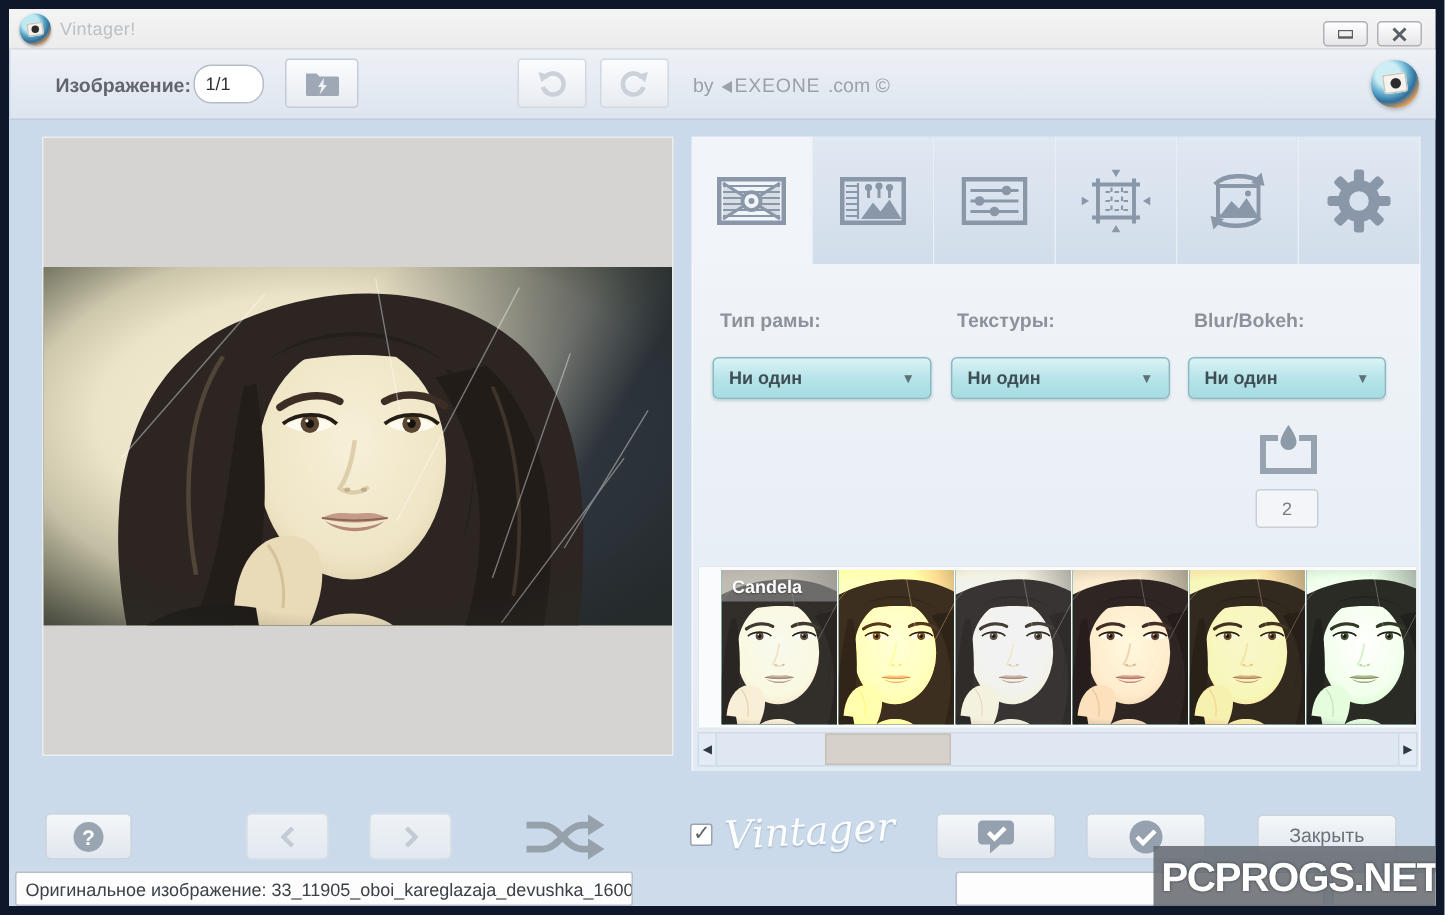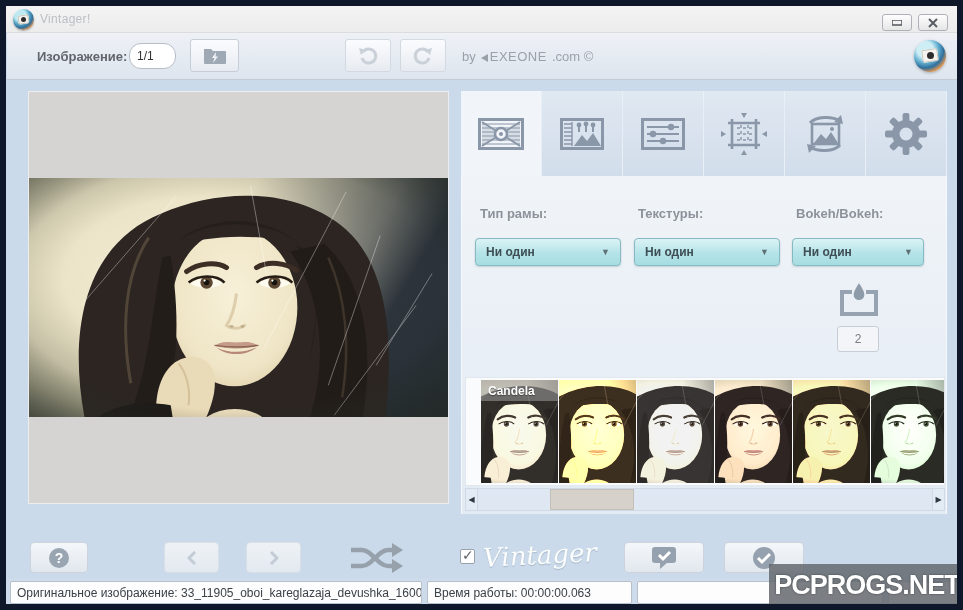--- a/index.html
+++ b/index.html
@@ -343,21 +343,21 @@
           <circle r="14"></circle>
           <circle r="6.5" fill="#d8e2ee"></circle>
         </g>
       </svg>
     </div>
   </div>
 
   <div class="panel-body">
     <span class="grp-label gl-0">Тип рамы:</span>
     <span class="grp-label gl-1">Текстуры:</span>
-    <span class="grp-label gl-2">Bokeh/Bokeh:</span>
+    <span class="grp-label gl-2">Blur/Bokeh:</span>
 
     <div class="dropdown dd-0">
       <span>Ни один</span>
       <span class="arrow">▼</span>
     </div>
     <div class="dropdown dd-1">
       <span>Ни один</span>
       <span class="arrow">▼</span>
     </div>
     <div class="dropdown dd-2">
@@ -450,24 +450,24 @@
         <path d="M9,16 L9,23 L17,16 Z" fill="#95a1ae"></path>
         <path d="M8,9 l4,4 7,-7" stroke="#fff" stroke-width="3" fill="none"></path>
       </svg>
     </button>
     <button class="bb-btn btn-ok">
       <svg width="24" height="24" viewBox="0 0 24 24">
         <circle cx="12" cy="12" r="11" fill="#95a1ae"></circle>
         <path d="M6,12 l4,4 8,-8" stroke="#fff" stroke-width="3" fill="none"></path>
       </svg>
     </button>
+    <button class="bb-btn btn-close">Закрыть</button>
   </div>
 
   <div class="statusbar">
     <div class="sfield sf-0">Оригинальное изображение: 33_11905_oboi_kareglazaja_devushka_1600x...</div>
-    <div class="sfield sf-1">Время работы: 00:00:00.063</div>
     <div class="sfield sf-2"></div>
     <div class="sfield sf-3"></div>
   </div>
   <div class="bottom-edge"></div>
 
   <div class="watermark">PCPROGS.NET</div>
 </div>
 
 </body></html>

